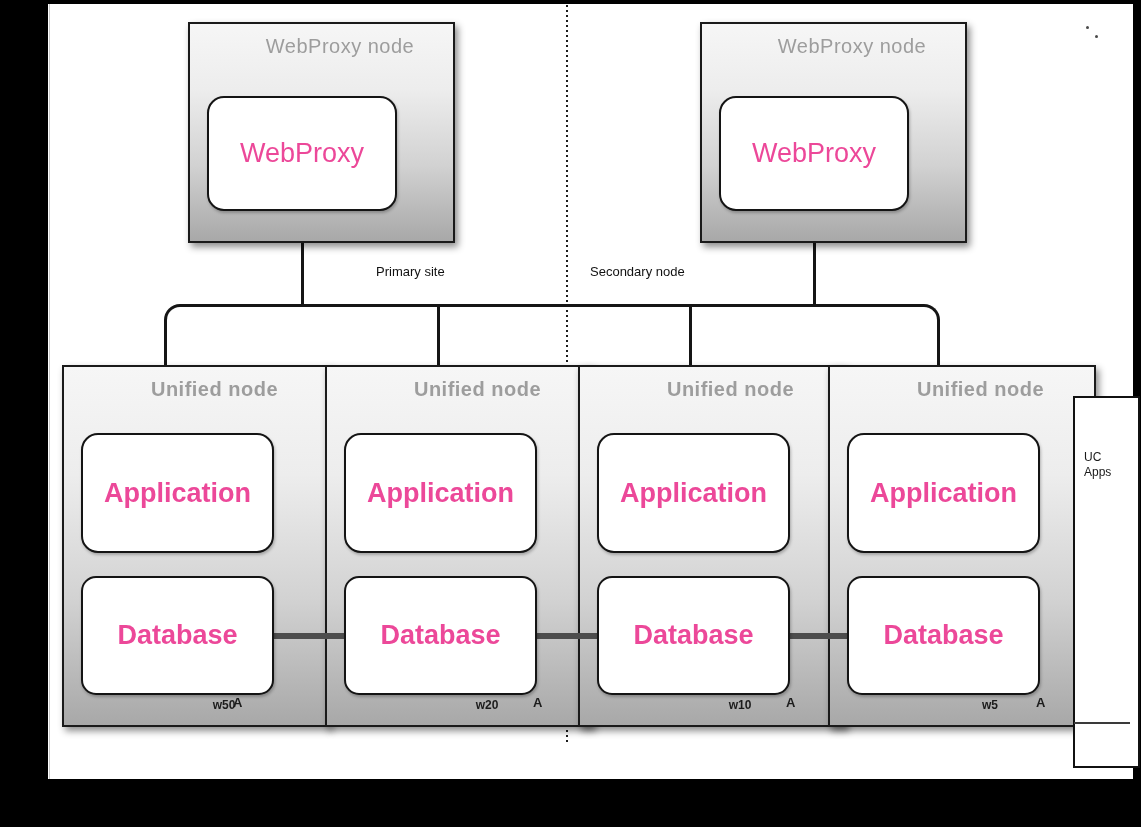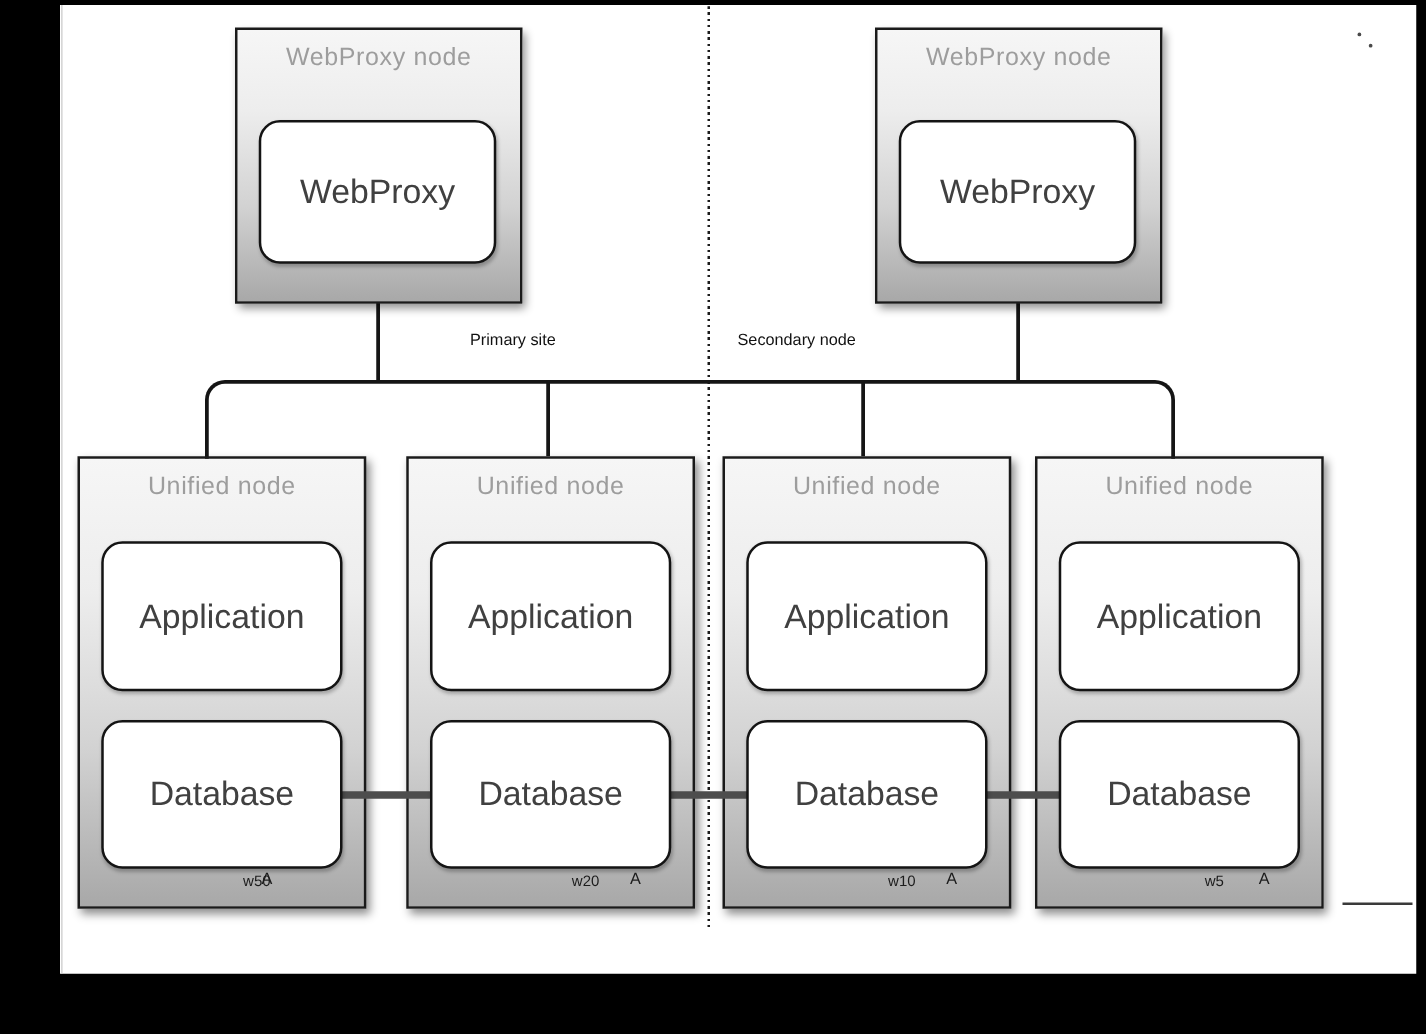--- a/index.html
+++ b/index.html
@@ -22,35 +22,35 @@
   .n2-drop{left:437px;top:306px;height:59px;}
   .n3-drop{left:689px;top:306px;height:59px;}
 
   .site-label{position:absolute;top:264px;font-size:13px;color:#111;white-space:nowrap;}
   .site-primary{left:376px;}
   .site-secondary{left:590px;}
 
   
   .node{position:absolute;border:2px solid #1a1a1a;
         background:linear-gradient(180deg,#f6f6f6 0%,#ededed 30%,#d2d2d2 65%,#a8a8a8 100%);
-        box-shadow:3px 4px 7px rgba(0,0,0,0.45);}
+        box-shadow:3px 4px 7px rgba(0,0,0,0.45);padding-left:37px;}
   .node-title{display:block;text-align:center;padding-top:11px;font-size:20px;color:#9d9d9d;
               letter-spacing:0.5px;}
   .inner{position:absolute;z-index:2;background:#fff;border:2px solid #141414;border-radius:17px;
-         display:flex;align-items:center;justify-content:center;font-size:27px;color:#404040;
+         display:flex;align-items:center;justify-content:center;font-size:27px;color:#ec4899;
          box-shadow:1px 2px 3px rgba(0,0,0,0.25);}
 
   .webproxy-node{width:226px;height:217px;top:22px;}
   .wp1{left:188px;} .wp2{left:700px;}
   .webproxy-node .inner{left:17px;top:72px;width:186px;height:111px;}
 
-  .unified-node{width:227px;height:358px;top:365px;}
+  .unified-node{width:227px;height:358px;top:365px;font-weight:bold;}
   .un1{left:62px;} .un2{left:325px;} .un3{left:578px;} .un4{left:828px;}
   .unified-node .inner.app{left:17px;top:66px;width:189px;height:116px;}
-  .unified-node .inner.db{left:17px;top:209px;width:189px;height:115px;}
+  .unified-node .inner.db{left:17px;top:209px;width:189px;height:115px;border-radius:15px;}
   .node-footer{position:absolute;left:0;top:331px;width:100%;height:20px;font-size:12px;color:#1c1c1c;}
   .w-label{position:absolute;left:50%;transform:translateX(-50%);margin-left:28px;}
   .a-label{position:absolute;left:78%;top:-3px;font-size:13px;}
   .un1 .a-label{left:64%;}
 
   
   .db-link{position:absolute;left:271px;top:633px;width:578px;height:6px;background:#4d4d4d;z-index:1;}
 
   
   .uc-apps{position:absolute;left:1073px;top:396px;width:54px;height:316px;background:#fff;
@@ -121,17 +121,21 @@
     <div class="inner app">Application</div>
     <div class="inner db">Database</div>
     <div class="node-footer">
       <span class="w-label">w5</span>
       <span class="a-label">A</span>
     </div>
   </div>
 
   <div class="db-link"></div>
 
+  <div class="uc-apps">
+    <span>UC</span>
+    <span>Apps</span>
+  </div>
   <div class="uc-shadow"></div>
 
   <div class="artifact-dot dot1"></div>
   <div class="artifact-dot dot2"></div>
 </div>
 
 </body></html>

